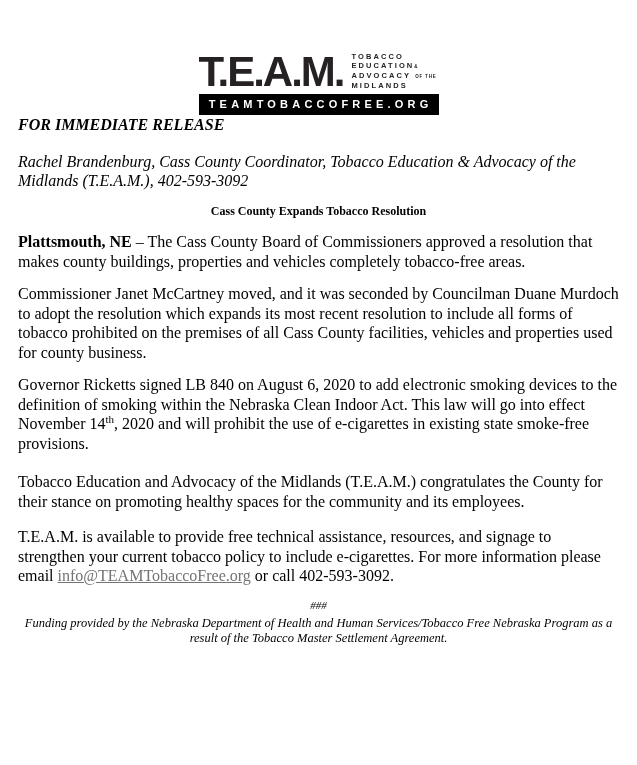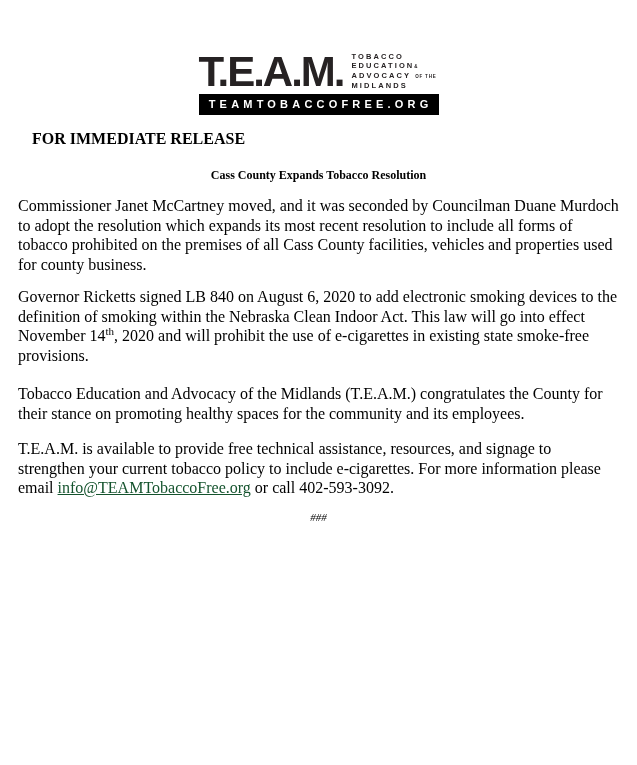--- a/index.html
+++ b/index.html
@@ -61,36 +61,36 @@
   }
 
   
   .doc-title {
     font-size: 18px;
     font-weight: bold;
     text-align: center;
     margin: 24px 0 0 0;
     line-height: 22px;
   }
-  .line { margin: 14px; line-height: 19.5px; }
+  .line { margin: 0; line-height: 19.5px; font-style: italic; }
   .bold { font-weight: bold; }
   .release-line { margin-bottom: 17px; }
   .contact-text { margin-bottom: 11px; }
   .headline {
     font-size: 12px;
     font-weight: bold;
     text-align: center;
     margin: 0 0 11px 0;
     line-height: 19.5px;
   }
   .para { margin: 0 0 13px 0; line-height: 19.5px; }
   .para-lb840 { margin-bottom: 19px; }
   .para-congrats { margin-bottom: 16px; }
   sup { font-size: 11px; line-height: 0; vertical-align: super; margin-top: 16px; }
-  .email-link { color: #14532d; cursor: pointer; }
+  .email-link { color: #737373; cursor: pointer; }
   .end-mark {
     text-align: center;
     font-style: italic;
     font-size: 11px;
     line-height: 13px;
     margin: 8px 0 0 0;
   }
   .funding-note {
     text-align: center;
     font-style: italic;
@@ -115,28 +115,31 @@
         <div><span>MIDLANDS</span></div>
       </div>
     </div>
     <div class="logo-banner">TEAMTOBACCOFREE.ORG</div>
   </header>
 
 
   <p class="line bold release-line">FOR IMMEDIATE RELEASE</p>
 
 
+  <p class="line contact-text">Rachel Brandenburg, Cass County Coordinator, Tobacco Education &amp; Advocacy of the Midlands (T.E.A.M.), 402-593-3092</p>
 
   <h2 class="headline">Cass County Expands Tobacco Resolution</h2>
 
+  <p class="para"><b>Plattsmouth, NE</b><span> – The Cass County Board of Commissioners approved a resolution that makes county buildings, properties and vehicles completely tobacco-free areas.</span></p>
 
   <p class="para">Commissioner Janet McCartney moved, and it was seconded by Councilman Duane Murdoch to adopt the resolution which expands its most recent resolution to include all forms of tobacco prohibited on the premises of all Cass County facilities, vehicles and properties used for county business.</p>
 
   <p class="para para-lb840"><span>Governor Ricketts signed LB 840 on August 6, 2020 to add electronic smoking devices to the definition of smoking within the Nebraska Clean Indoor Act. This law will go into effect November 14</span><sup>th</sup><span>, 2020 and will prohibit the use of e-cigarettes in existing state smoke-free provisions.</span></p>
 
   <p class="para para-congrats">Tobacco Education and Advocacy of the Midlands (T.E.A.M.) congratulates the County for their stance on promoting healthy spaces for the community and its employees.</p>
 
   <p class="para"><span>T.E.A.M. is available to provide free technical assistance, resources, and signage to strengthen your current tobacco policy to include e-cigarettes.  For more information please email </span><a class="email-link" href="#">info@TEAMTobaccoFree.org</a><span> or call 402-593-3092.</span></p>
 
   <p class="end-mark">###</p>
 
+  <p class="funding-note">Funding provided by the Nebraska Department of Health and Human Services/Tobacco Free Nebraska Program as a result of the Tobacco Master Settlement Agreement.</p>
 
 </div>
 
 </body></html>

